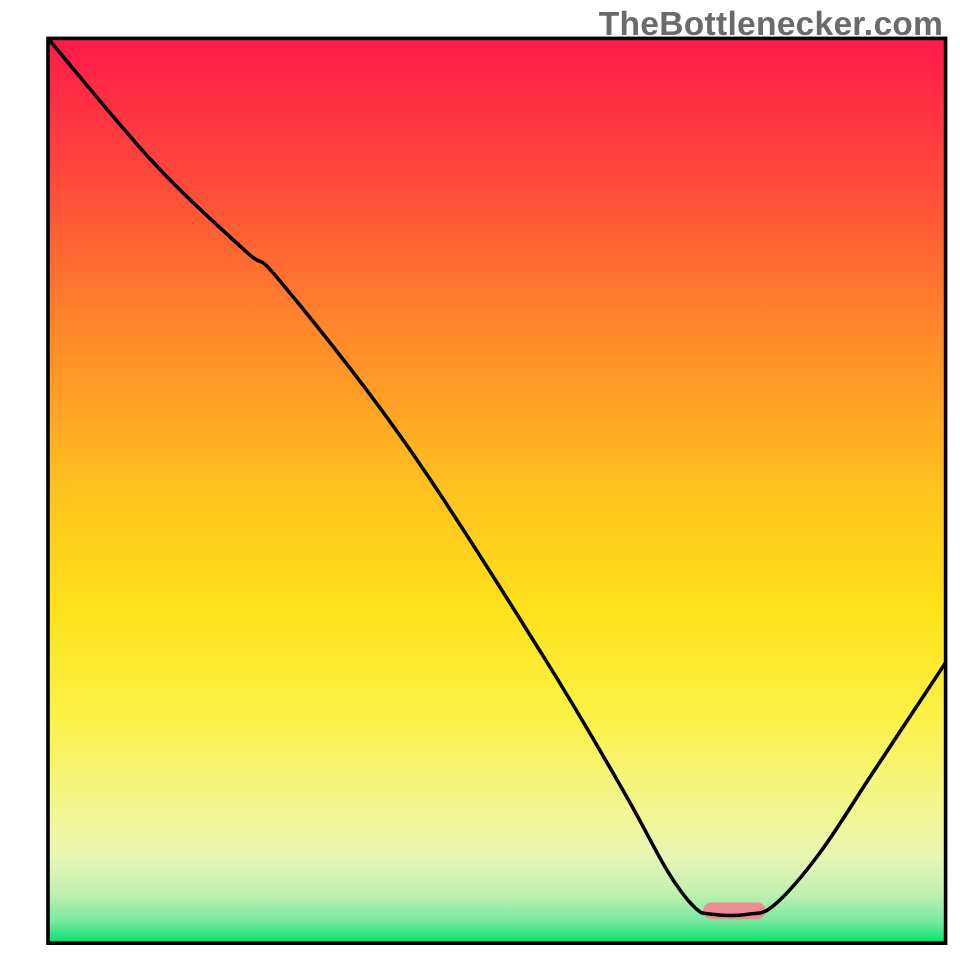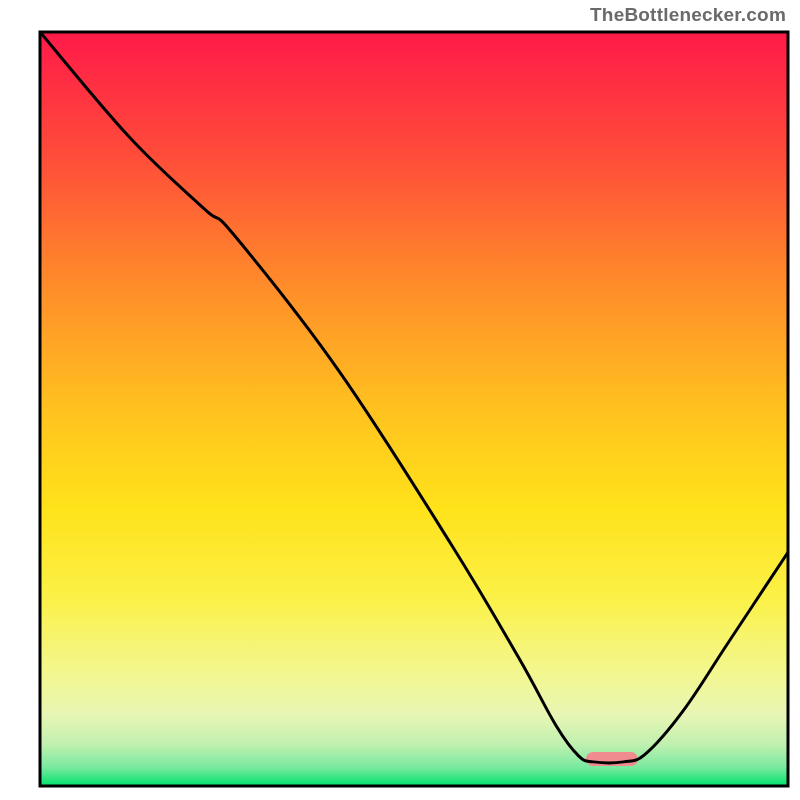--- a/index.html
+++ b/index.html
@@ -18,21 +18,21 @@
   }
   svg {
     position: absolute;
     top: 0;
     left: 0;
   }
   .watermark {
     position: absolute;
     top: 4px;
     right: 14px;
-    font-size: 19px;
+    font-size: 28px;
     font-weight: 600;
     color: #6a6a6a;
     letter-spacing: 0.2px;
   }
 </style>
 </head>
 <body>
 
 <div class="stage">
 

